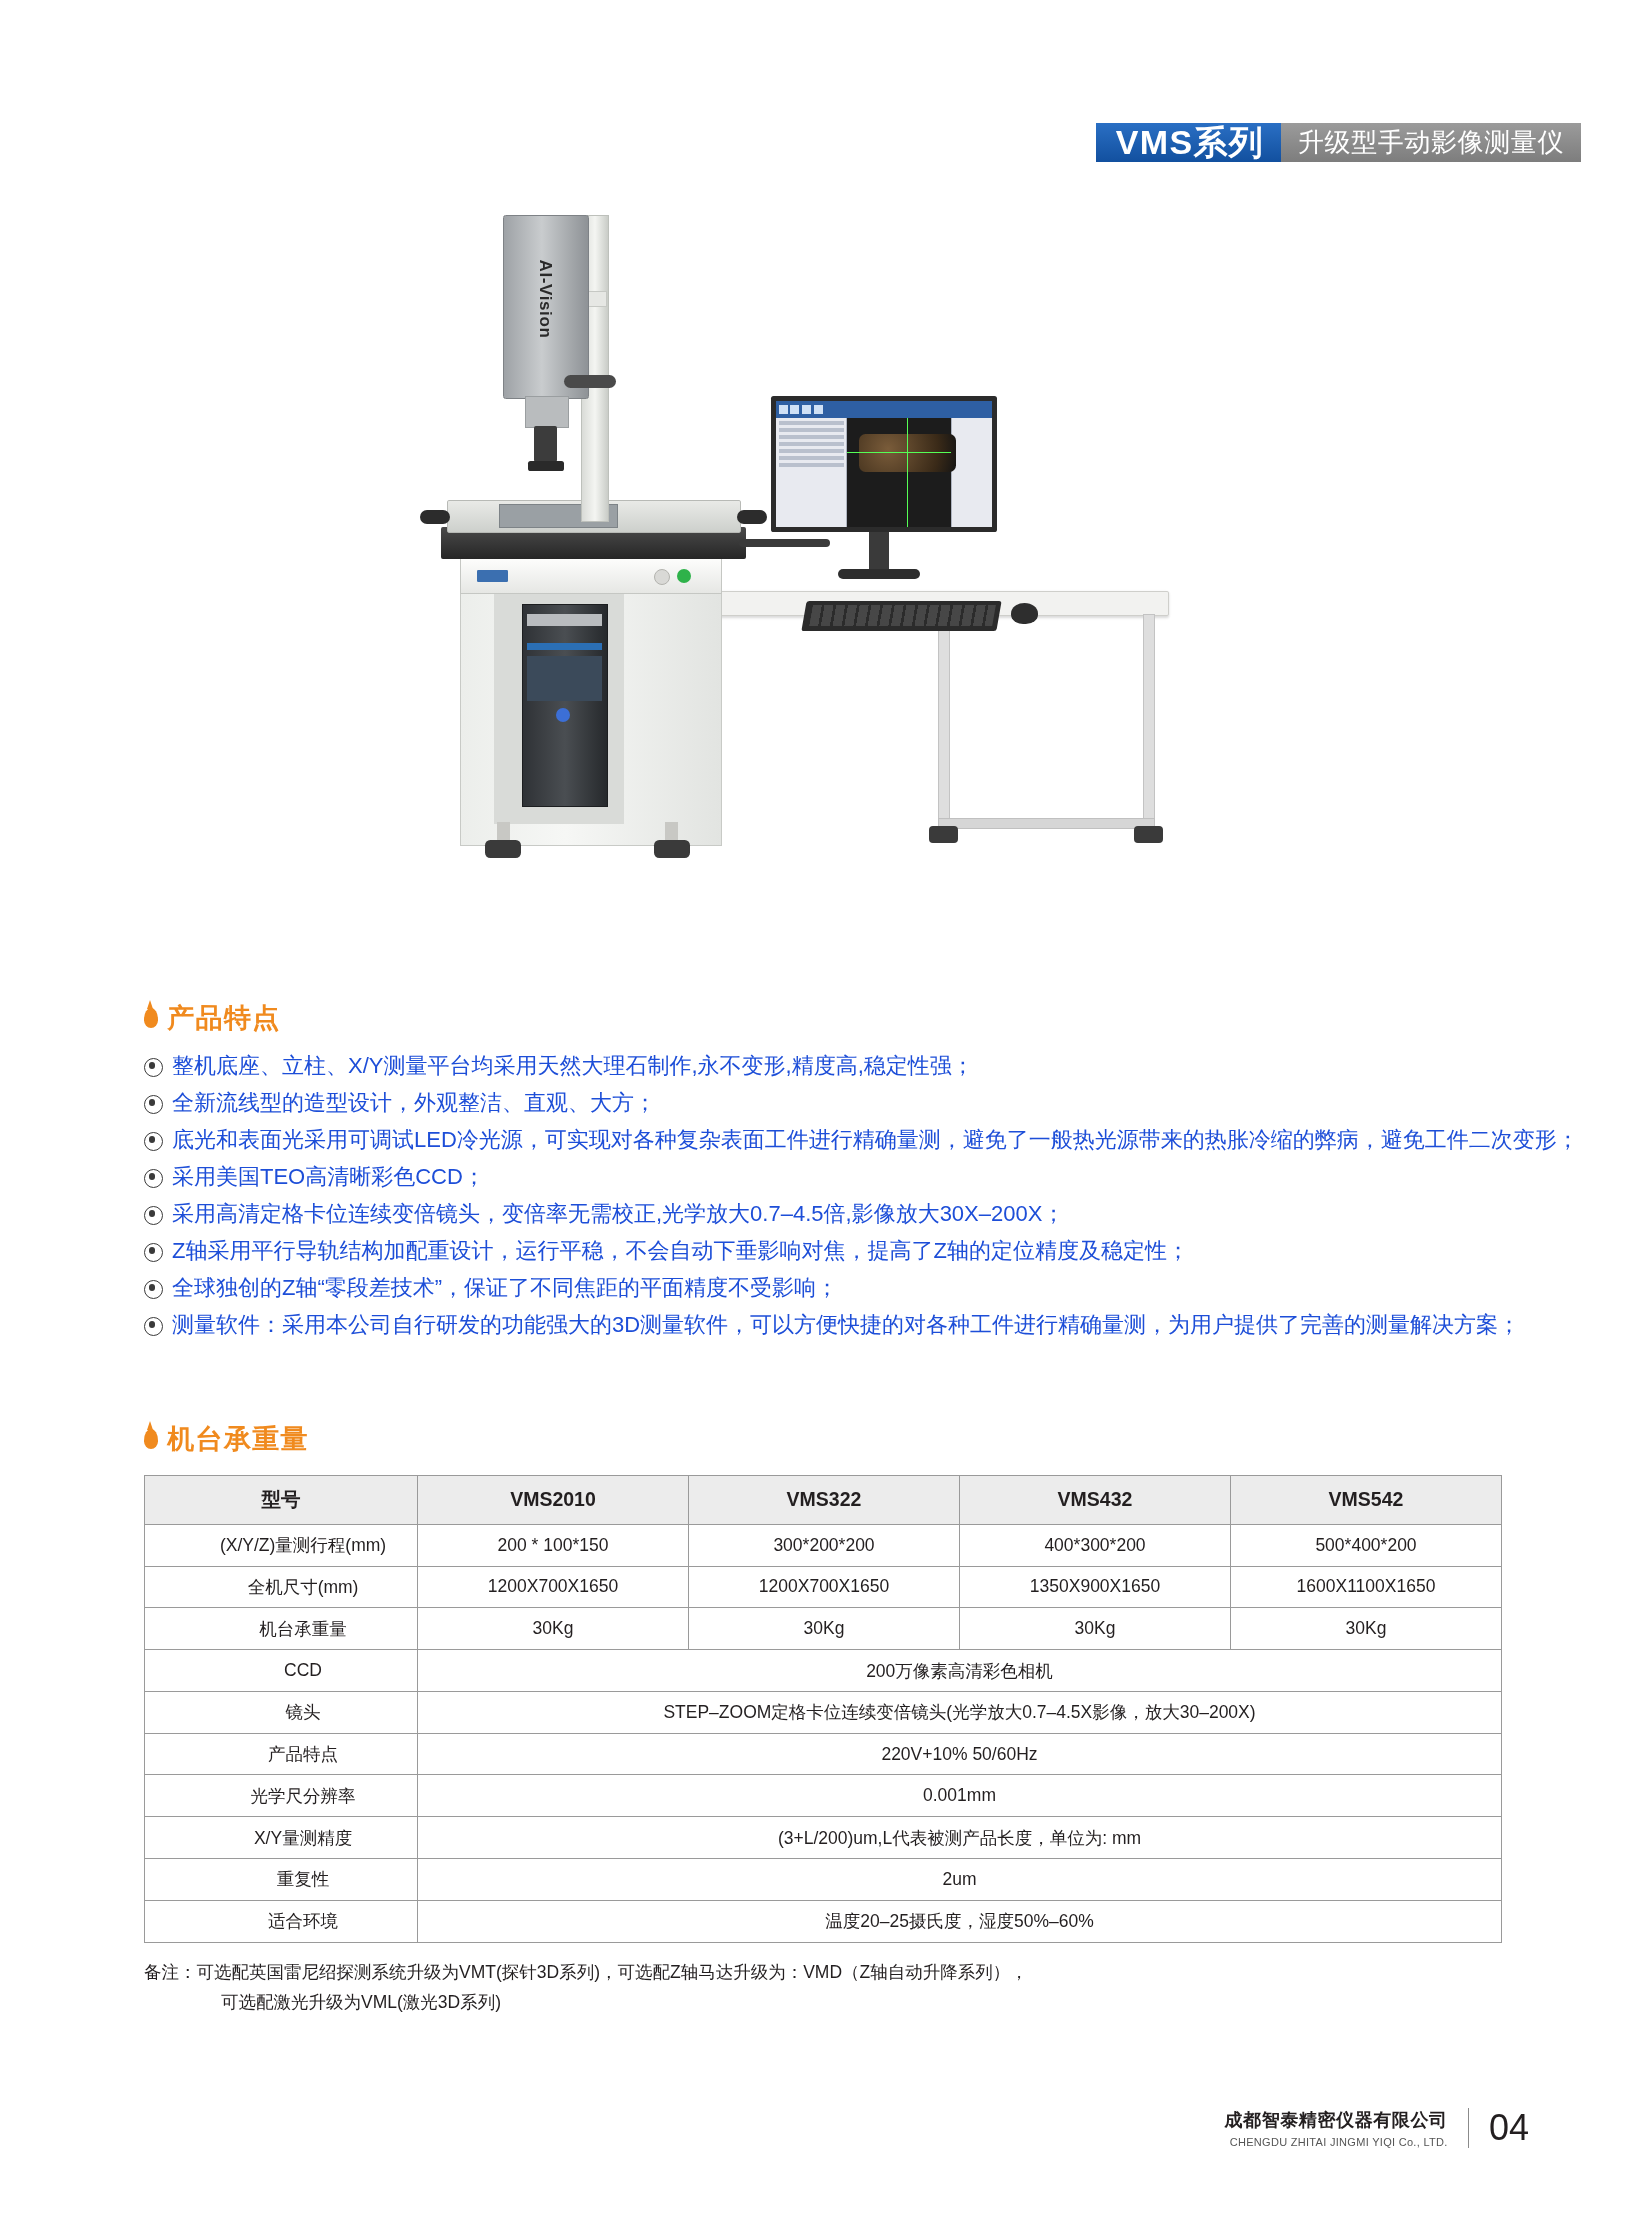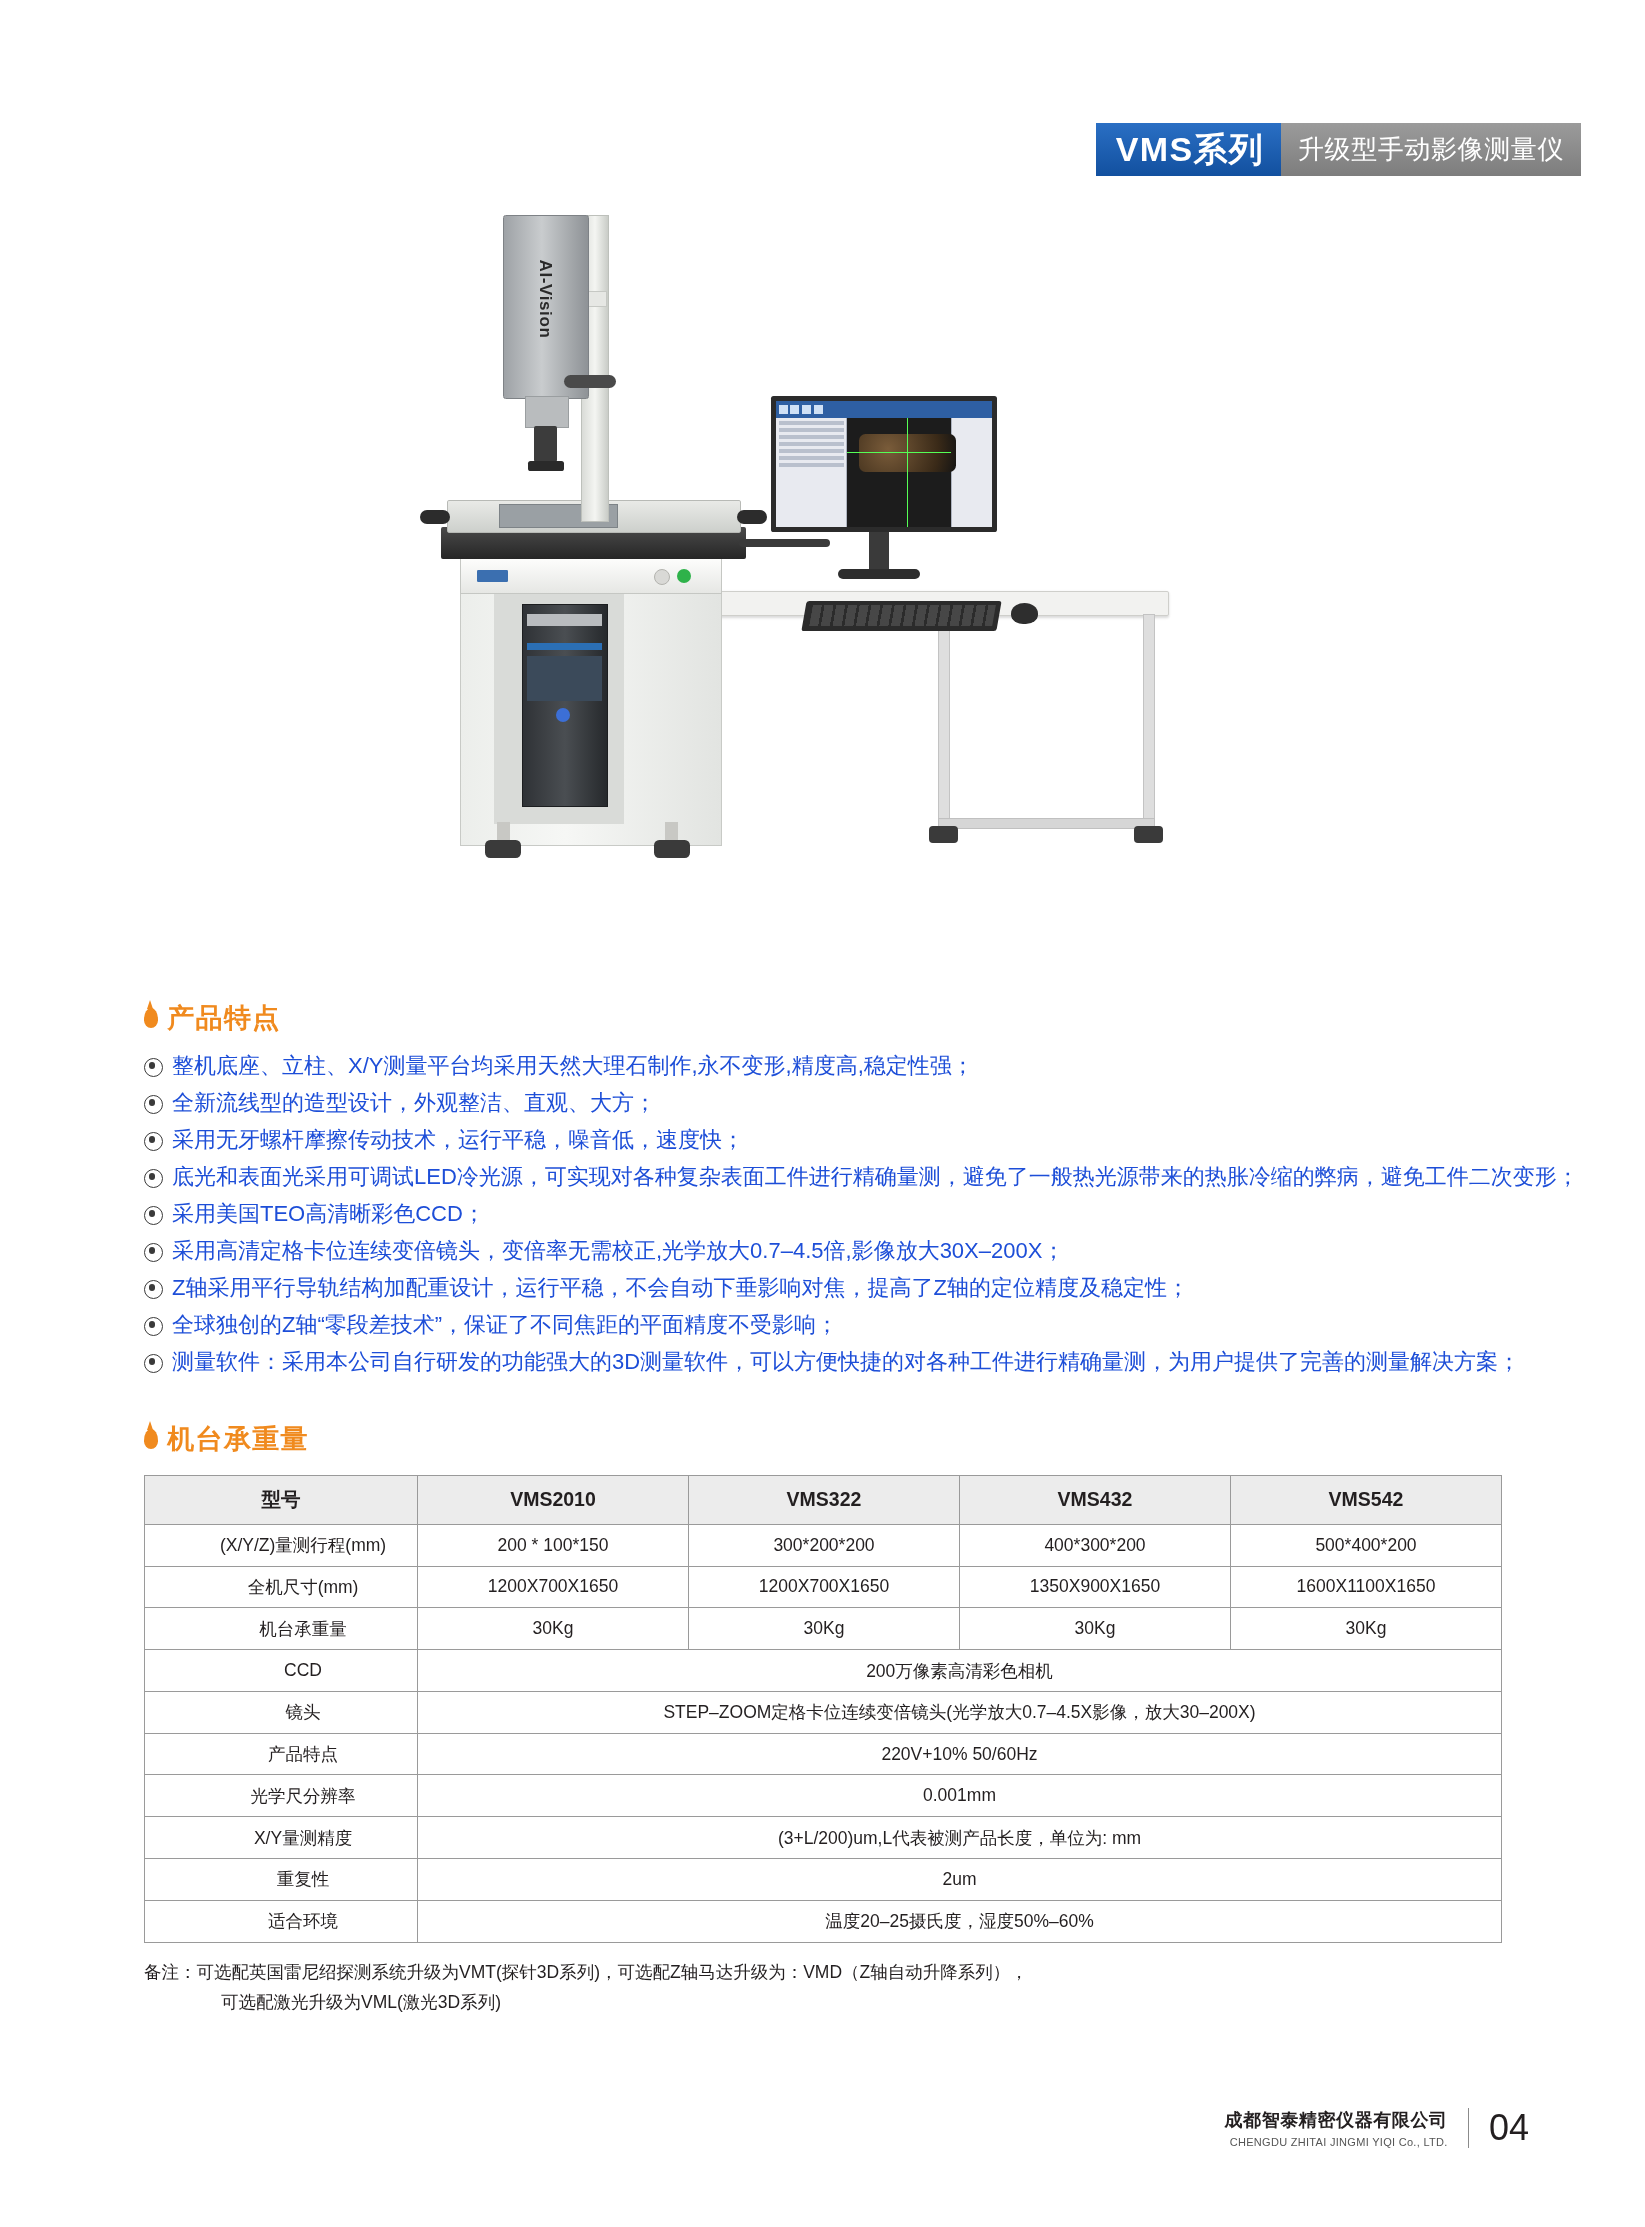--- a/index.html
+++ b/index.html
@@ -16,21 +16,21 @@
     overflow: hidden;
   }
 
   
   .header-banner {
     position: absolute;
     top: 123px;
     right: 65px;
     display: flex;
     align-items: stretch;
-    height: 53px;
+    height: 39px;
   }
   .banner-blue {
     background: #1a5fb4;
     background: linear-gradient(180deg, #2a6fc4 0%, #12509f 100%);
     color: #ffffff;
     font-size: 34px;
     font-weight: bold;
     letter-spacing: 1.3px;
     display: flex;
     align-items: center;
@@ -736,24 +736,20 @@
     <div class="feat-row">
       <div class="feat-bullet"></div>
       <div class="feat-text">整机底座、立柱、X/Y测量平台均采用天然大理石制作,永不变形,精度高,稳定性强；</div>
     </div>
     <div class="feat-row">
       <div class="feat-bullet"></div>
       <div class="feat-text">全新流线型的造型设计，外观整洁、直观、大方；</div>
     </div>
     <div class="feat-row">
       <div class="feat-bullet"></div>
-      <div class="feat-text">采用无牙螺杆摩擦传动技术，运行平稳，噪音低，速度快；</div>
-    </div>
-    <div class="feat-row">
-      <div class="feat-bullet"></div>
       <div class="feat-text">底光和表面光采用可调试LED冷光源，可实现对各种复杂表面工件进行精确量测，避免了一般热光源带来的热胀冷缩的弊病，避免工件二次变形；</div>
     </div>
     <div class="feat-row">
       <div class="feat-bullet"></div>
       <div class="feat-text">采用美国TEO高清晰彩色CCD；</div>
     </div>
     <div class="feat-row">
       <div class="feat-bullet"></div>
       <div class="feat-text">采用高清定格卡位连续变倍镜头，变倍率无需校正,光学放大0.7–4.5倍,影像放大30X–200X；</div>
     </div>

